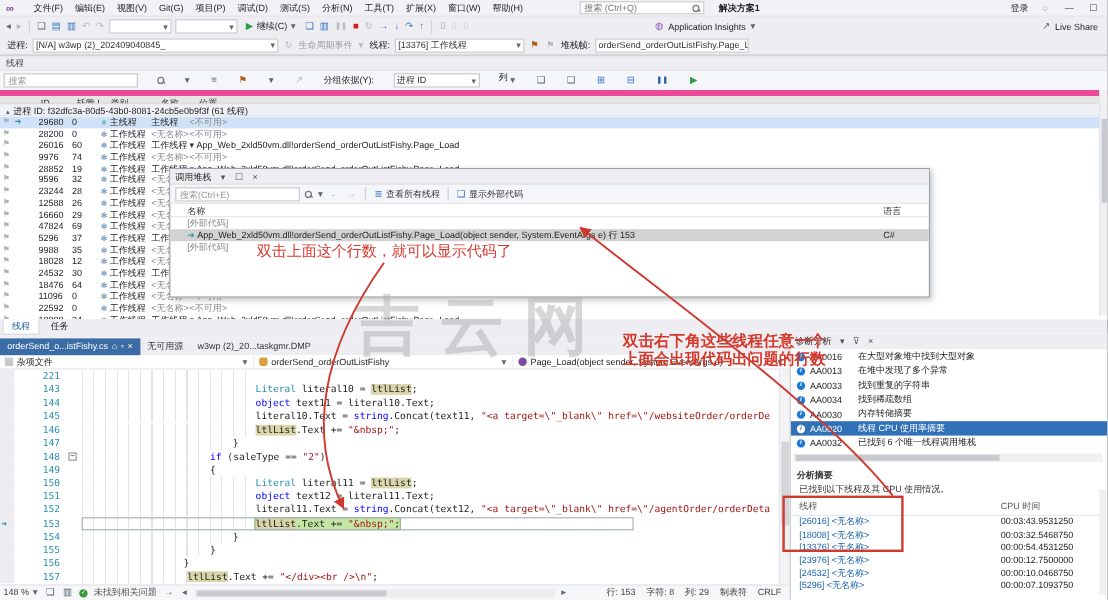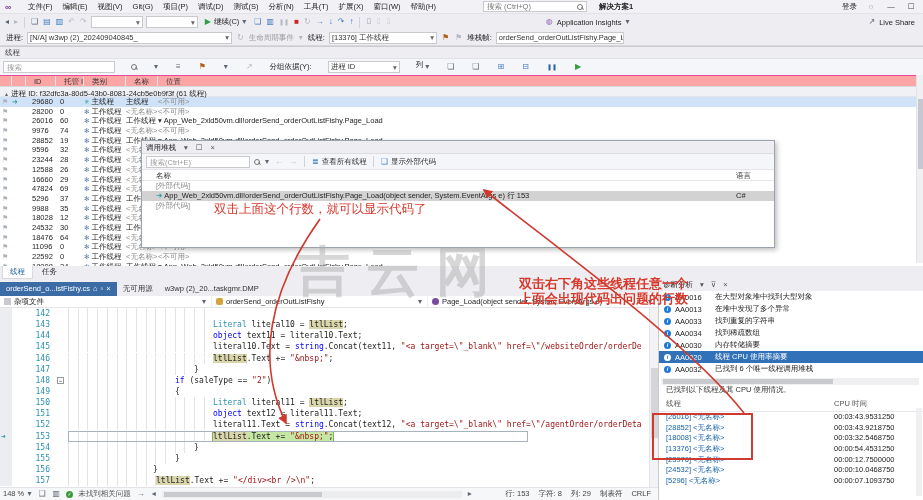--- a/index.html
+++ b/index.html
@@ -30,21 +30,21 @@
   .combo { display:flex; align-items:center; background:#fff; border:1px solid #c9cace; height:12px; padding:0 2px; color:#333; white-space:nowrap; overflow:hidden; }
   .combo .car { margin-left:auto; color:#666; padding-left:3px; }
   .btn-continue { display:flex; align-items:center; gap:2px; padding:0 3px; height:13px; color:#1e1e1e; }
   .sep { width:1px; height:11px; background:#d2d2d8; margin:0 2px; }
   .lbl { white-space:nowrap; }
   
   .threads { left:0; top:46px; width:923px; height:220px; background:#f5f6f9; border-top:1px solid #ccc; overflow:hidden; }
   .tw-title { height:12px; line-height:12px; padding-left:5px; color:#444; background:#eeeef2; border-bottom:1px solid #e0e0e6; }
   .tw-toolbar { height:16px; display:flex; align-items:center; gap:16px; padding:0 3px; background:#f5f6f9; }
   .tw-search { width:112px; height:12px; background:#fff; border:1px solid #c9cace; color:#999; padding:0 3px; line-height:11px; }
-  .grid-head { display:grid; grid-template-columns:12px 14px 30px 28px 42px 32px auto; height:12px; line-height:12px; background:#fca5a5; border-top:1px solid #ec4899; border-bottom:1px solid #d8d8de; color:#333; }
+  .grid-head { display:grid; grid-template-columns:12px 14px 30px 28px 42px 32px auto; height:12px; line-height:12px; background:#e5e5e5; border-top:5px solid #ec4899; border-bottom:1px solid #d8d8de; color:#333; }
   .grid-head span { border-right:1px solid #e6e6ec; padding-left:8px; overflow:hidden; white-space:nowrap; }
   .group-row { height:10px; line-height:10px; background:#f0f1f5; border-bottom:1px solid #e3e3e9; padding-left:4px; color:#222; }
   .trows { background:#fff; height:170px; overflow:hidden; }
   .trow { display:grid; grid-template-columns:12px 14px 30px 28px 42px 32px auto; height:9.7px; line-height:9.7px; white-space:nowrap; }
   .trow.sel { background:#cfe2f7; }
   .trow span { overflow:hidden; }
   .c-id { padding-left:6px; } .c-mid { padding-left:4px; }
   .flagg { color:#aab2bc; font-size:7px; padding-left:2px; }
   .curarrow { color:#2b9aa0; font-size:7px; }
   .catic { font-size:6.5px; margin-right:2px; }
@@ -513,21 +513,21 @@
         <span>orderSend_orderOutListFishy</span>
           <span class="ticon" style="margin-left:auto">▾</span>
       </span>
       <span class="navdrop" style="flex:1">
         <span class="nicon" style="background:#7a4b9e;border-radius:50%"></span>
         <span>Page_Load(object sender, System.EventArgs e)</span>
           <span class="ticon" style="margin-left:auto">▾</span>
       </span>
     </div>
     <div class="code" id="code">
-        <div class="cline"><span class="gutter"></span><span class="lnum">142</span><span class="foldm"></span><span class="ltext"><span class="ind" style="width: 145px;"></span></span></div>
+        <div class="cline"><span class="gutter"></span><span class="lnum">221</span><span class="foldm"></span><span class="ltext"><span class="ind" style="width: 145px;"></span></span></div>
         <div class="cline"><span class="gutter"></span><span class="lnum">143</span><span class="foldm"></span><span class="ltext"><span class="ind" style="width: 145px;"></span><span class="cs-t">Literal</span><span class="cs-p"> literal10 = </span><span class="cs-p cs-h">ltlList</span><span class="cs-p">;</span></span></div>
         <div class="cline"><span class="gutter"></span><span class="lnum">144</span><span class="foldm"></span><span class="ltext"><span class="ind" style="width: 145px;"></span><span class="cs-k">object</span><span class="cs-p"> text11 = literal10.Text;</span></span></div>
         <div class="cline"><span class="gutter"></span><span class="lnum">145</span><span class="foldm"></span><span class="ltext"><span class="ind" style="width: 145px;"></span><span class="cs-p">literal10.Text = </span><span class="cs-k">string</span><span class="cs-p">.Concat(text11, </span><span class="cs-s">"&lt;a target=\"_blank\" href=\"/websiteOrder/orderDe</span></span></div>
         <div class="cline"><span class="gutter"></span><span class="lnum">146</span><span class="foldm"></span><span class="ltext"><span class="ind" style="width: 145px;"></span><span class="cs-p cs-h">ltlList</span><span class="cs-p">.Text += </span><span class="cs-s">"&amp;nbsp;"</span><span class="cs-p">;</span></span></div>
         <div class="cline"><span class="gutter"></span><span class="lnum">147</span><span class="foldm"></span><span class="ltext"><span class="ind" style="width: 126px;"></span><span class="cs-p">}</span></span></div>
         <div class="cline"><span class="gutter"></span><span class="lnum">148</span><span class="foldm"><span class="foldbox">−</span></span><span class="ltext"><span class="ind" style="width: 107px;"></span><span class="cs-k">if</span><span class="cs-p"> (saleType == </span><span class="cs-s">"2"</span><span class="cs-p">)</span></span></div>
         <div class="cline"><span class="gutter"></span><span class="lnum">149</span><span class="foldm"></span><span class="ltext"><span class="ind" style="width: 107px;"></span><span class="cs-p">{</span></span></div>
         <div class="cline"><span class="gutter"></span><span class="lnum">150</span><span class="foldm"></span><span class="ltext"><span class="ind" style="width: 145px;"></span><span class="cs-t">Literal</span><span class="cs-p"> literal11 = </span><span class="cs-p cs-h">ltlList</span><span class="cs-p">;</span></span></div>
         <div class="cline"><span class="gutter"></span><span class="lnum">151</span><span class="foldm"></span><span class="ltext"><span class="ind" style="width: 145px;"></span><span class="cs-k">object</span><span class="cs-p"> text12 = literal11.Text;</span></span></div>
         <div class="cline"><span class="gutter"></span><span class="lnum">152</span><span class="foldm"></span><span class="ltext"><span class="ind" style="width: 145px;"></span><span class="cs-p">literal11.Text = </span><span class="cs-k">string</span><span class="cs-p">.Concat(text12, </span><span class="cs-s">"&lt;a target=\"_blank\" href=\"/agentOrder/orderDeta</span></span></div>
@@ -602,33 +602,30 @@
         </div>
         <div class="dg-item">
           <span class="info-ic">i</span>
           <span class="dg-code">AA0032</span>
           <span>已找到 6 个唯一线程调用堆栈</span>
         </div>
       </div>
     <div class="dg-hscroll">
         <div class="dg-hthumb"></div>
       </div>
+    <div class="dg-sum-title">分析摘要</div>
     <div class="dg-sum-text">已找到以下线程及其 CPU 使用情况。</div>
     <div class="dg-thead">
       <span class="t1">线程</span>
       <span class="t2">CPU 时间</span>
     </div>
     <div id="dgtable">
         <div class="dg-trow">
           <span class="t1">[26016] &lt;无名称&gt;</span>
           <span class="t2">00:03:43.9531250</span>
-        </div>
-        <div class="dg-trow">
-          <span class="t1">[28852] &lt;无名称&gt;</span>
-          <span class="t2">00:03:43.9218750</span>
         </div>
         <div class="dg-trow">
           <span class="t1">[18008] &lt;无名称&gt;</span>
           <span class="t2">00:03:32.5468750</span>
         </div>
         <div class="dg-trow">
           <span class="t1">[13376] &lt;无名称&gt;</span>
           <span class="t2">00:00:54.4531250</span>
         </div>
         <div class="dg-trow">

